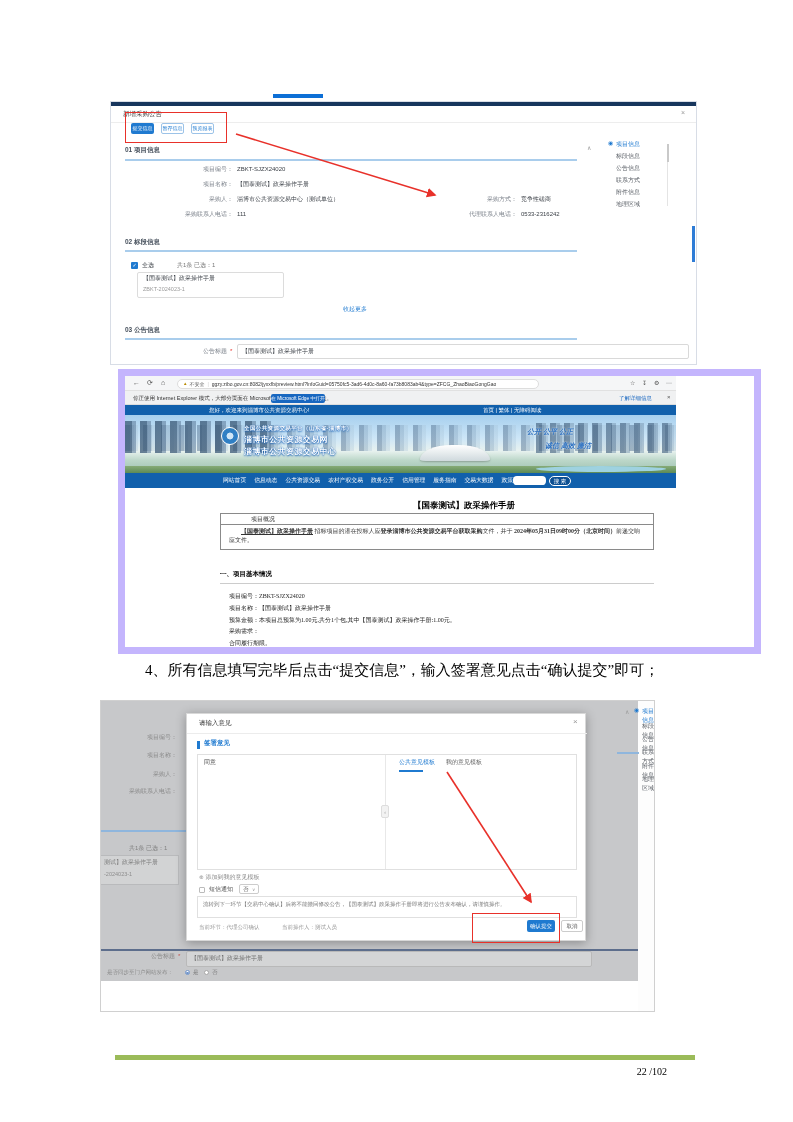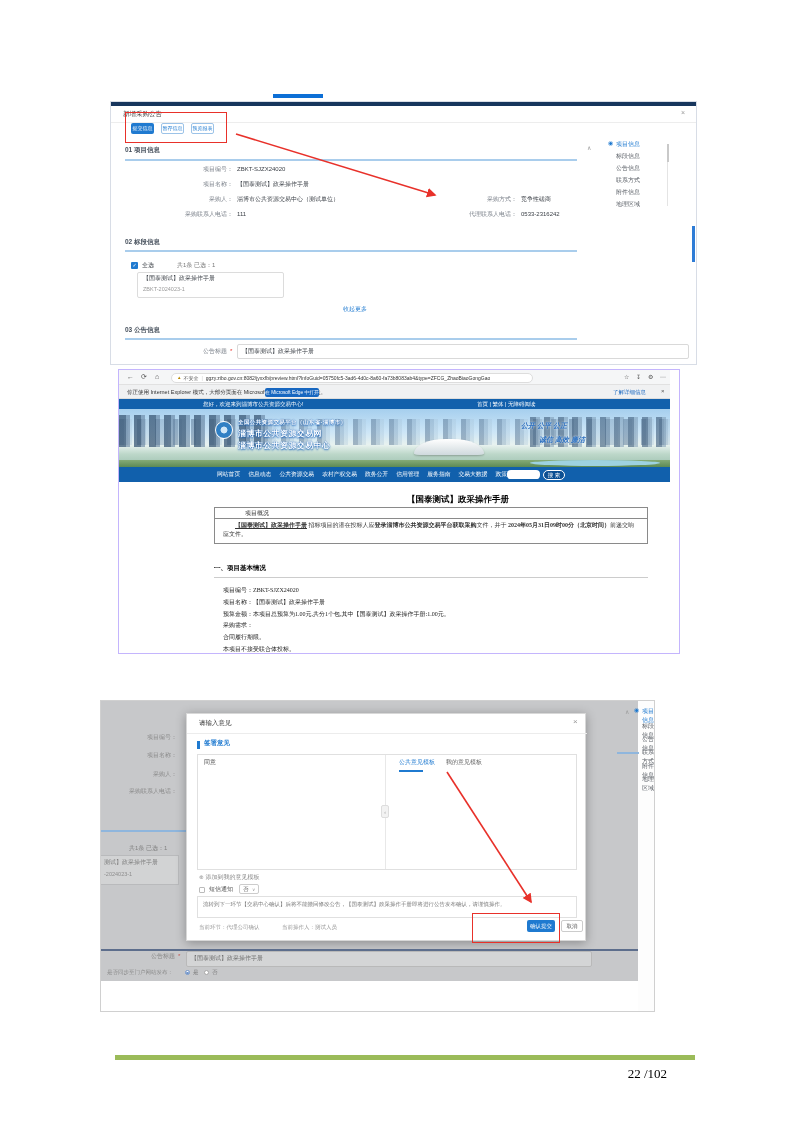--- a/index.html
+++ b/index.html
@@ -84,21 +84,21 @@
            padding:3px 5px;font-size:5.5px;color:#777;line-height:1.5;white-space:normal}
   .btn-confirm{position:absolute;left:340px;top:206px;width:28px;height:12px;background:#1f7ad0;color:#fff;
                border-radius:2px;font-size:5.5px;line-height:12px;text-align:center;z-index:45}
   .btn-cancel{position:absolute;left:374px;top:206px;width:22px;height:12px;background:#fff;border:1px solid #ccc;
               color:#555;border-radius:2px;font-size:5.5px;line-height:10px;text-align:center}
   .radio{position:absolute;width:5px;height:5px;border-radius:50%;background:#fff}
   .radio.on{border:1px solid #6f93c9}
   .radio.on i{display:block;width:2.4px;height:2.4px;border-radius:50%;background:#6f93c9;margin:.8px auto}
   .radio.off{border:1px solid #a7a7a7}
   .greenbar{position:absolute;left:115px;top:1055px;width:580px;height:5px;background:#9bbb59}
-  .pageno{position:absolute;left:517px;top:1066px;width:150px;text-align:right;font-size:13px;color:#000}
+  .pageno{position:absolute;left:517px;top:1066px;width:150px;text-align:right;font-size:10px;color:#000}
   .annot-svg{position:absolute;left:0;top:0;width:793px;height:1122px;pointer-events:none;z-index:50}
   .bluelinetop{position:absolute;left:273px;top:94px;width:50px;height:4px;background:#0d6fd6}
 </style>
 </head>
 <body>
 
 <div class="page">
 
   <div class="bluelinetop"></div>
 
@@ -160,21 +160,21 @@
     <span class="anchor-item" style="left:505px;top:50px">标段信息</span>
     <span class="anchor-item" style="left:505px;top:62px">公告信息</span>
     <span class="anchor-item" style="left:505px;top:74px">联系方式</span>
     <span class="anchor-item" style="left:505px;top:86px">附件信息</span>
     <span class="anchor-item" style="left:505px;top:98px">地理区域</span>
     <div class="scroll-track" style="left:556px;top:42px;height:62px"></div>
     <div class="scroll-thumb" style="left:555.5px;top:42px;width:2px;height:18px"></div>
     <div class="scroll-thumb" style="left:581px;top:124px;width:3px;height:36px;background:#2e7cd6"></div>
   </div>
 
-  <div class="shot" style="left:118px;top:369px;width:562px;height:285px;border:1px solid #c4b5fd">
+  <div class="shot" style="left:118px;top:369px;width:643px;height:285px;border:7px solid #c4b5fd">
     <div class="toolbar"></div>
     <span class="t f7 icn" style="left:8px;top:3px">←</span>
     <span class="t f7 icn" style="left:22px;top:3px">⟳</span>
     <span class="t f7 icn" style="left:36px;top:3px">⌂</span>
     <div class="addr">
       <span class="f45" style="color:#b98a00;margin-left:5px">▲</span>
       <span class="f5" style="color:#666;margin-left:2px;flex:none">不安全</span>
       <span class="f5" style="color:#ccc;margin:0 3px;flex:none">|</span>
       <span class="f5" style="color:#333;white-space:nowrap;overflow:hidden">ggzy.zibo.gov.cn:8082/jyxxfb/preview.html?InfoGuid=05750fc5-3ad6-4d0c-8a60-fa73b8083ab4&amp;type=ZFCG_ZhaoBiaoGongGao</span>
     </div>
@@ -239,20 +239,21 @@
     <div class="abs serif" style="left:104px;top:215px;width:432px;font-size:6px;color:#222;line-height:11.8px">
       <div>项目编号：ZBKT-SJZX24020</div>
       <div>项目名称：【国泰测试】政采操作手册</div>
       <div>预算金额：本项目总预算为1.00元,共分1个包,其中【国泰测试】政采操作手册:1.00元。</div>
       <div>采购需求：</div>
       <div>合同履行期限。</div>
       <div>本项目不接受联合体投标。</div>
     </div>
   </div>
 
+  <div class="t serif" style="left:145px;top:658px;font-size:15px;color:#000;line-height:24px">4、所有信息填写完毕后点击“提交信息”，输入签署意见点击“确认提交”即可；</div>
 
   <div class="shot s3" style="left:100px;top:700px;width:555px;height:312px;border:1px solid #d0d0d0">
 
     <span class="t f6 gray right" style="left:6px;top:33px;width:70px">项目编号：</span>
     <span class="t f6 gray right" style="left:6px;top:51px;width:70px">项目名称：</span>
     <span class="t f6 gray right" style="left:6px;top:70px;width:70px">采购人：</span>
     <span class="t f6 gray right" style="left:6px;top:87px;width:70px">采购联系人电话：</span>
     <div class="abs" style="left:0;top:129px;width:85px;height:2px;background:#8fb6dd"></div>
     <span class="t f6" style="left:28px;top:144px;color:#808080">共1条 已选：1</span>
     <div class="abs" style="left:-4px;top:154px;width:82px;height:30px;background:#d2d3d4;border:1px solid #b9babc"></div>

